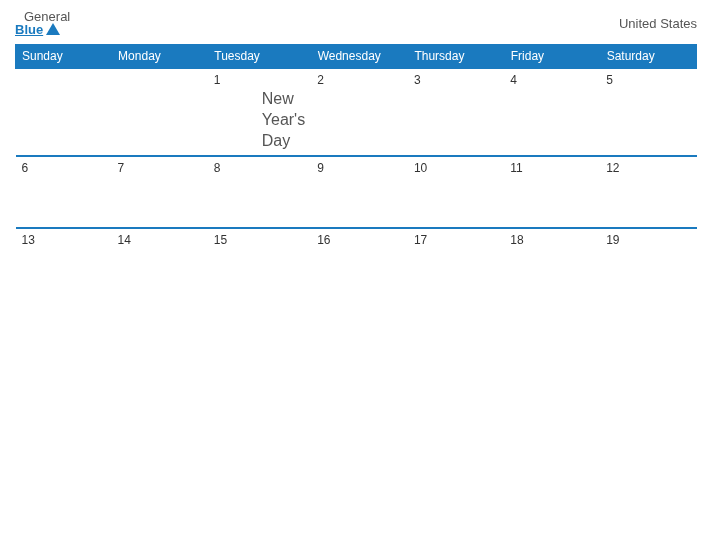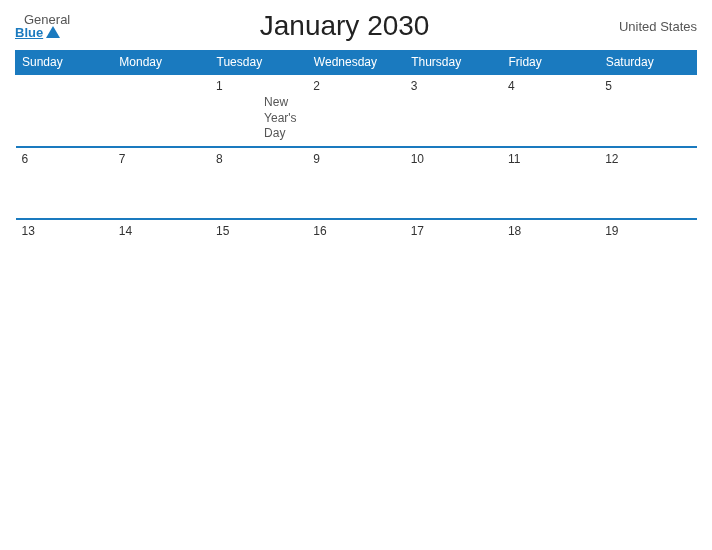--- a/index.html
+++ b/index.html
@@ -91,21 +91,21 @@
     .calendar-table tr:last-child td {
       height: 68px;
     }
     .day-number {
       font-size: 12px;
       color: #333;
       display: block;
       margin-bottom: 2px;
     }
     .holiday-text {
-      font-size: 12px;
+      font-size: 16px;
       color: #555;
       display: block;
       line-height: 1.3;
       margin-left: 48px;
     }
     .empty-cell {
       background: #f5f5f5;
       border-top: 2px solid #1a7abf;
     }
   </style>
@@ -114,21 +114,20 @@
 
 <div class="calendar-container">
   <div class="header">
     <div class="logo">
       <span class="logo-general">General</span>
       <span class="logo-blue">
         <span>Blue</span>
         <span class="logo-triangle"></span>
       </span>
     </div>
-    <h1 class="calendar-title">January 2030</h1>
     <div class="country-label">United States</div>
   </div>
 
   <table class="calendar-table">
     <thead>
       <tr>
         <th>Sunday</th>
         <th>Monday</th>
         <th>Tuesday</th>
         <th>Wednesday</th>

